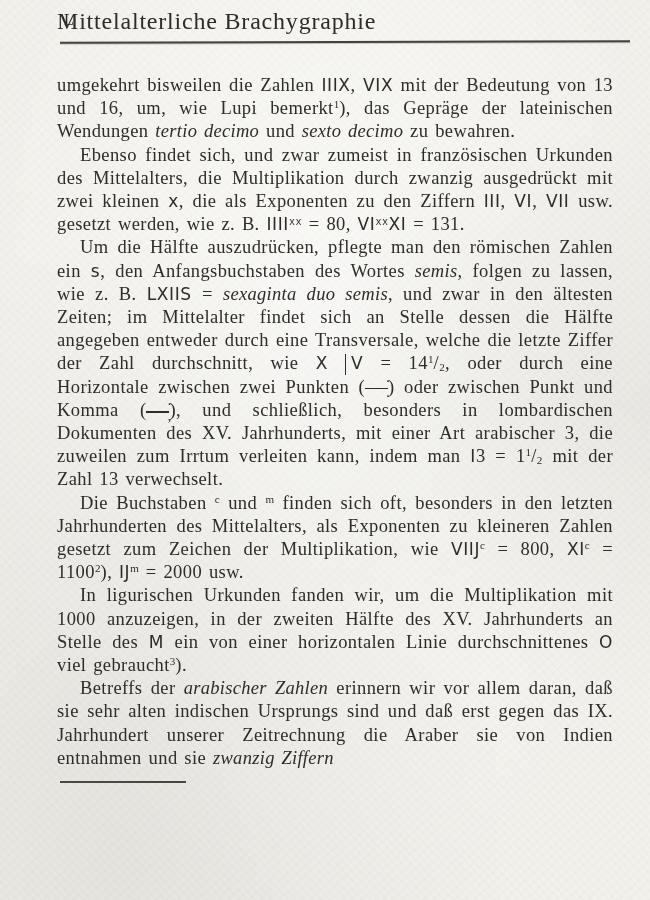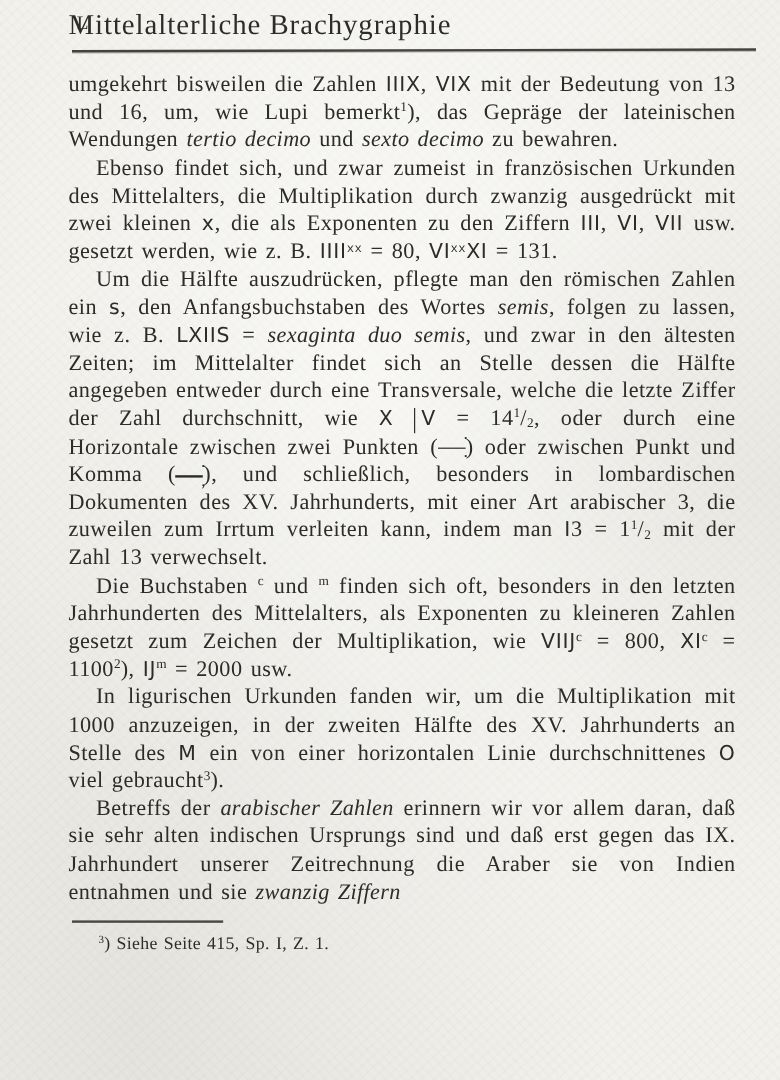--- a/index.html
+++ b/index.html
@@ -19,21 +19,21 @@
       repeating-linear-gradient(-43deg, rgba(60,55,45,0.014) 0 2px, transparent 2px 7px);
   }
 
   .pagehead { position:relative; height:26px; }
   .pagenum  { position:absolute; left:7px; top:3px; font-size:16px; letter-spacing:1px; }
   .runtitle { display:block; text-align:left; font-size:24px; letter-spacing:0.8px; }
 
   .headrule { height:2px; background:#45423d; margin:7px -17px 0 3px;
               transform:rotate(-0.15deg); box-shadow:0 1px 0 rgba(70,65,60,0.25); }
 
-  .body-text { margin-top:17px; }
+  .body-text { margin-top:31px; }
 
   p.para { margin:0; font-size:18.5px; line-height:23.2px; text-align:justify;
            letter-spacing:0.4px; word-spacing:1.8px; }
   p.para.indent { text-indent:23px; }
 
   .i  { font-style:italic; letter-spacing:0.3px; }
   .n  { font-family:"DejaVu Sans","Liberation Sans",sans-serif; font-size:0.92em; letter-spacing:0.6px; }
   .sup  { font-size:0.6em; vertical-align:0.55em; line-height:0; letter-spacing:0.1px; }
   .sub  { font-size:0.6em; vertical-align:-0.2em; line-height:0; }
   .nsup { font-family:Liberation Mono, monospace;
@@ -72,16 +72,15 @@
     <div id="paras">
         <p class="para"><span>umgekehrt bisweilen die Zahlen </span><span class="n">IIIX</span><span>, </span><span class="n">VIX</span><span> mit der Bedeutung von 13 und 16, um, wie Lupi bemerkt</span><span class="sup">1</span><span>), das Gepräge der lateinischen Wendungen </span><span class="i">tertio decimo</span><span> und </span><span class="i">sexto decimo</span><span> zu bewahren.</span></p>
         <p class="para indent"><span>Ebenso findet sich, und zwar zumeist in französischen Urkunden des Mittelalters, die Multiplikation durch zwanzig ausgedrückt mit zwei kleinen </span><span class="n">x</span><span>, die als Exponenten zu den Ziffern </span><span class="n">III</span><span>, </span><span class="n">VI</span><span>, </span><span class="n">VII</span><span> usw. gesetzt werden, wie z. B. </span><span class="n">IIII</span><span class="nsup">xx</span><span> = 80, </span><span class="n">VI</span><span class="nsup">xx</span><span class="n">XI</span><span> = 131.</span></p>
         <p class="para indent"><span>Um die Hälfte auszudrücken, pflegte man den römischen Zahlen ein </span><span class="n">s</span><span>, den Anfangsbuchstaben des Wortes </span><span class="i">semis</span><span>, folgen zu lassen, wie z. B. </span><span class="n">LXIIS</span><span> = </span><span class="i">sexaginta duo semis</span><span>, und zwar in den ältesten Zeiten; im Mittelalter findet sich an Stelle dessen die Hälfte angegeben entweder durch eine Transversale, welche die letzte Ziffer der Zahl durchschnitt, wie </span><span class="n">X</span><span class="n vbar">V</span><span> = 14</span><span class="sup">1</span><span>/</span><span class="sub">2</span><span>, oder durch eine Horizontale zwischen zwei Punkten (</span><span class="gsym"><span class="gl"></span><span class="gt">·</span><span class="gb">·</span></span><span>) oder zwischen Punkt und Komma (</span><span class="gsym"><span class="gl"></span><span class="gt">·</span><span class="gb gc">,</span></span><span>), und schließlich, besonders in lombardischen Dokumenten des XV. Jahrhunderts, mit einer Art arabischer 3, die zuweilen zum Irrtum verleiten kann, indem man </span><span class="n">I</span><span>3 = 1</span><span class="sup">1</span><span>/</span><span class="sub">2</span><span> mit der Zahl 13 verwechselt.</span></p>
         <p class="para indent"><span>Die Buchstaben </span><span class="sup">c</span><span> und </span><span class="sup">m</span><span> finden sich oft, besonders in den letzten Jahrhunderten des Mittelalters, als Exponenten zu kleineren Zahlen gesetzt zum Zeichen der Multiplikation, wie </span><span class="n">VIIJ</span><span class="sup">c</span><span> = 800, </span><span class="n">XI</span><span class="sup">c</span><span> = 1100</span><span class="sup">2</span><span>), </span><span class="n">IJ</span><span class="sup">m</span><span> = 2000 usw.</span></p>
         <p class="para indent"><span>In ligurischen Urkunden fanden wir, um die Multiplikation mit 1000 anzuzeigen, in der zweiten Hälfte des XV. Jahrhunderts an Stelle des </span><span class="n">M</span><span> ein von einer horizontalen Linie durchschnittenes </span><span class="n">O</span><span> viel gebraucht</span><span class="sup">3</span><span>).</span></p>
         <p class="para indent"><span>Betreffs der </span><span class="i">arabischer Zahlen</span><span> erinnern wir vor allem daran, daß sie sehr alten indischen Ursprungs sind und daß erst gegen das IX. Jahrhundert unserer Zeitrechnung die Araber sie von Indien entnahmen und sie </span><span class="i">zwanzig Ziffern</span></p>
       </div>
     <div class="fnsep"></div>
     <section id="footnotes">
-        <p class="footnote"><span class="fnm">3</span><span>) Siehe Seite 415, Sp. I, Z. 1.</span></p>
       </section>
   </main>
 </div>
 
 </body></html>

